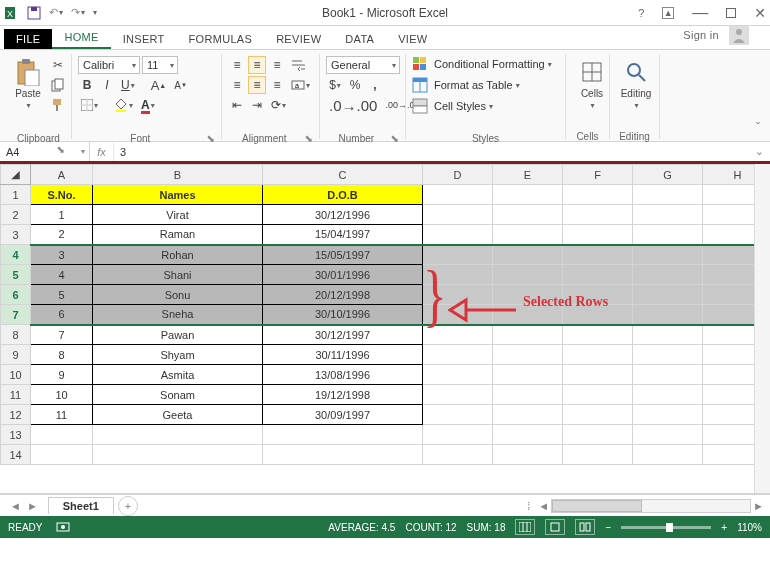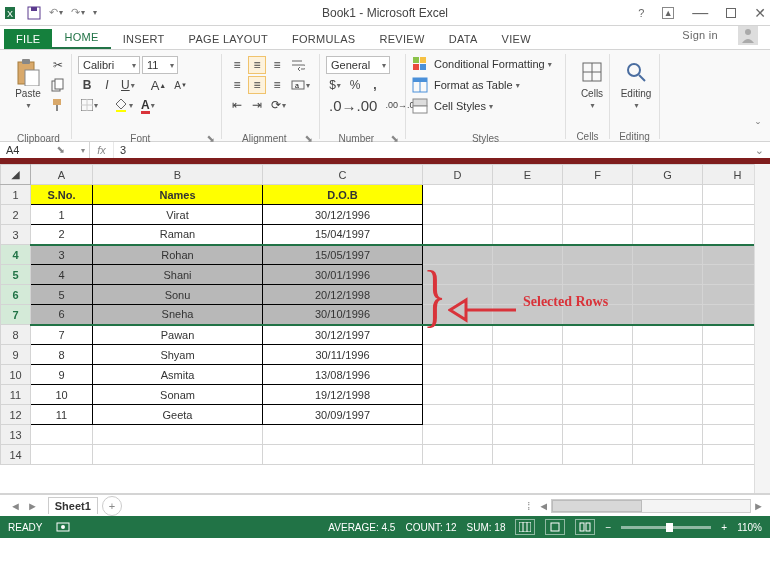--- a/index.html
+++ b/index.html
@@ -4,37 +4,37 @@
 <style>
 *{box-sizing:border-box;margin:0;padding:0;font-family:"Segoe UI",Tahoma,sans-serif}
 body{background:#fff;width:770px;height:564px;overflow:hidden;font-size:11px;color:#333;position:relative}
 .titlebar{height:26px;background:#fff;border-bottom:1px solid #d4d4d4;display:flex;align-items:center;padding:0 4px;position:relative}
 .titlebar .qat{display:flex;gap:6px;align-items:center}
 .titlebar .icon{width:16px;height:16px;display:flex;align-items:center;justify-content:center}
 .titlebar .title{position:absolute;left:50%;transform:translateX(-50%);font-size:12px;color:#444}
 .titlebar .wincontrols{margin-left:auto;display:flex;gap:18px;align-items:center;color:#666}
 .tabs{height:24px;display:flex;align-items:flex-end;padding-left:4px;background:#fff;border-bottom:1px solid #d4d4d4}
 .tabs .tab{padding:4px 12px;font-size:11px;color:#444;cursor:pointer;text-transform:uppercase;letter-spacing:.3px}
-.tabs .file{background:#15803d;color:#fff}
+.tabs .file{background:#000000;color:#fff}
 .tabs .active{color:#217346;border-bottom:2px solid #217346}
-.tabs .signin{margin-left:auto;padding-right:12px;color:#666;text-transform:none;display:flex;align-items:center;gap:20px}
+.tabs .signin{margin-left:auto;padding-right:21px;color:#666;text-transform:none;display:flex;align-items:center;gap:10px}
 .ribbon{height:92px;background:#f9f9f9;border-bottom:1px solid #d4d4d4;display:flex;padding:4px 6px 2px}
 .group{border-right:1px solid #e0e0e0;padding:2px 6px;display:flex;flex-direction:column;justify-content:space-between;position:relative}
 .group-label{font-size:10px;color:#666;text-align:center;margin-top:19px}
 .group-label .launcher{float:right;color:#888;margin-left:4px}
 .gbody{flex:1;display:flex;gap:4px;align-items:flex-start}
 .vstack{display:flex;flex-direction:column;gap:2px}
 .hrow{display:flex;gap:2px;align-items:center}
 .btn{min-width:18px;height:18px;display:flex;align-items:center;justify-content:center;border:1px solid transparent;padding:0 2px;font-size:12px;color:#444}
 .bigbtn{width:40px;display:flex;flex-direction:column;align-items:center;gap:2px;padding:2px;font-size:10px;color:#444;text-align:center}
 .bigbtn .icn{width:28px;height:28px;display:flex;align-items:center;justify-content:center;font-size:18px}
 .selbox{height:18px;border:1px solid #c0c0c0;background:#fff;font-size:11px;padding:0 14px 0 4px;display:flex;align-items:center;position:relative;color:#333}
 .selbox::after{content:"▾";position:absolute;right:3px;color:#666;font-size:8px}
 .dd{font-size:8px;color:#666;margin-left:1px}
-.fmla{height:22px;background:#fff;border-bottom:6px solid #7f1d1d;display:flex;align-items:center}
+.fmla{height:22px;background:#fff;border-bottom:3px solid #7f1d1d;display:flex;align-items:center}
 .namebox{width:90px;border-right:1px solid #d4d4d4;padding:0 6px;font-size:11px;height:100%;display:flex;align-items:center;position:relative}
 .namebox::after{content:"▾";position:absolute;right:4px;color:#888;font-size:8px}
 .fx{width:24px;text-align:center;font-style:italic;color:#888;border-right:1px solid #e8e8e8;height:100%;display:flex;align-items:center;justify-content:center}
 .fmlainput{flex:1;padding:0 6px;font-size:11px}
 .grid{position:relative;height:330px;overflow:hidden;border-bottom:1px solid #d4d4d4}
 table{border-collapse:collapse;table-layout:fixed;width:100%}
 th,td{border:1px solid #d4d4d4;height:20px;font-size:11px;text-align:center;padding:0;background:#fff}
 th{background:#f0f0f0;font-weight:normal;color:#444}
 th.sel{background:#d4ead8;color:#217346;font-weight:bold}
 tr.selrow td{background:#c8c8c8}
@@ -45,21 +45,21 @@
 .rownum{width:30px;background:#f0f0f0;font-weight:normal;color:#444}
 .rownum.sel{background:#d4ead8;color:#217346;font-weight:bold}
 .selborder-top td{border-top:2px solid #217346}
 .selborder-bot td{border-bottom:2px solid #217346}
 .annotation{position:absolute;top:100px;left:418px;pointer-events:none}
 .brace{font-size:70px;color:#d9333a;font-family:serif;line-height:.9;transform:scaleX(.7)}
 .arrow{position:absolute;top:33px;left:30px}
 .anntext{position:absolute;top:30px;left:105px;color:#d9333a;font-weight:bold;font-size:14px;font-family:"Times New Roman",serif;white-space:nowrap}
 .sheettabs{height:22px;background:#fff;border-top:1px solid #d4d4d4;display:flex;align-items:center;font-size:11px}
 .sheettabs .nav{display:flex;gap:6px;padding:0 10px;color:#888}
-.sheettabs .stab{padding:2px 6px;border:1px solid #ccc;border-bottom:none;background:#fff;font-weight:bold}
+.sheettabs .stab{padding:2px 14px;border:1px solid #ccc;border-bottom:none;background:#fff;font-weight:bold}
 .sheettabs .add{width:20px;height:20px;border:1px solid #ccc;border-radius:50%;display:flex;align-items:center;justify-content:center;margin-left:4px;color:#888}
 .sheettabs .scroll{margin-left:auto;display:flex;align-items:center;gap:2px;padding-right:6px}
 .sheettabs .sbar{width:200px;height:14px;border:1px solid #ccc;background:#f4f4f4;position:relative}
 .sheettabs .sbar .thumb{position:absolute;left:0;width:90px;height:100%;background:#d8d8d8;border:1px solid #bbb}
 .status{height:22px;background:#217346;color:#fff;display:flex;align-items:center;padding:0 8px;font-size:10px;gap:14px}
 .status .right{margin-left:auto;display:flex;align-items:center;gap:10px}
 .status .viewbtn{width:20px;height:16px;border:1px solid rgba(255,255,255,.5);display:flex;align-items:center;justify-content:center}
 .slider{width:90px;height:3px;background:rgba(255,255,255,.5);position:relative}
 .slider .th{position:absolute;left:50%;top:-3px;width:7px;height:9px;background:#fff}
 svg{display:block}
@@ -93,21 +93,20 @@
     <span style="font-size:16px">—</span>
     <span style="border:1px solid #666;width:10px;height:10px"></span>
     <span style="font-size:14px">✕</span>
   </div>
 </div>
 
 <div class="tabs">
   <div class="tab file">FILE</div>
   <div class="tab active">HOME</div>
   <div class="tab">INSERT</div>
-  <div class="tab">PAGE LAYOUT</div>
   <div class="tab">FORMULAS</div>
   <div class="tab">REVIEW</div>
   <div class="tab">DATA</div>
   <div class="tab">VIEW</div>
   <div class="tab signin">
       <span>Sign in</span>
       <svg width="20" height="20">
         <rect width="20" height="20" fill="#ddd"></rect>
         <circle cx="10" cy="7" r="3" fill="#aaa"></circle>
         <path d="M4 18 Q10 10 16 18" fill="#aaa"></path>
@@ -223,21 +222,21 @@
         <span class="btn">⇤</span>
         <span class="btn">⇥</span>
         <span class="btn">⟳<span class="dd">▾</span></span>
       </div>
     </div>
     <div class="group-label"><span>Alignment</span><span class="launcher">⬊</span></div>
   </div>
 
   <div class="group" style="width:86px">
     <div class="gbody vstack">
-      <div class="selbox" style="width:64px">General</div>
+      <div class="selbox" style="width:74px">General</div>
       <div class="hrow">
         <span class="btn">$<span class="dd">▾</span></span>
         <span class="btn">%</span>
         <span class="btn">
             <b>,</b>
           </span>
       </div>
       <div class="hrow">
         <span class="btn" style="font-size:15px">.0→.00</span>
         <span class="btn" style="font-size:9px">.00→.0</span>

